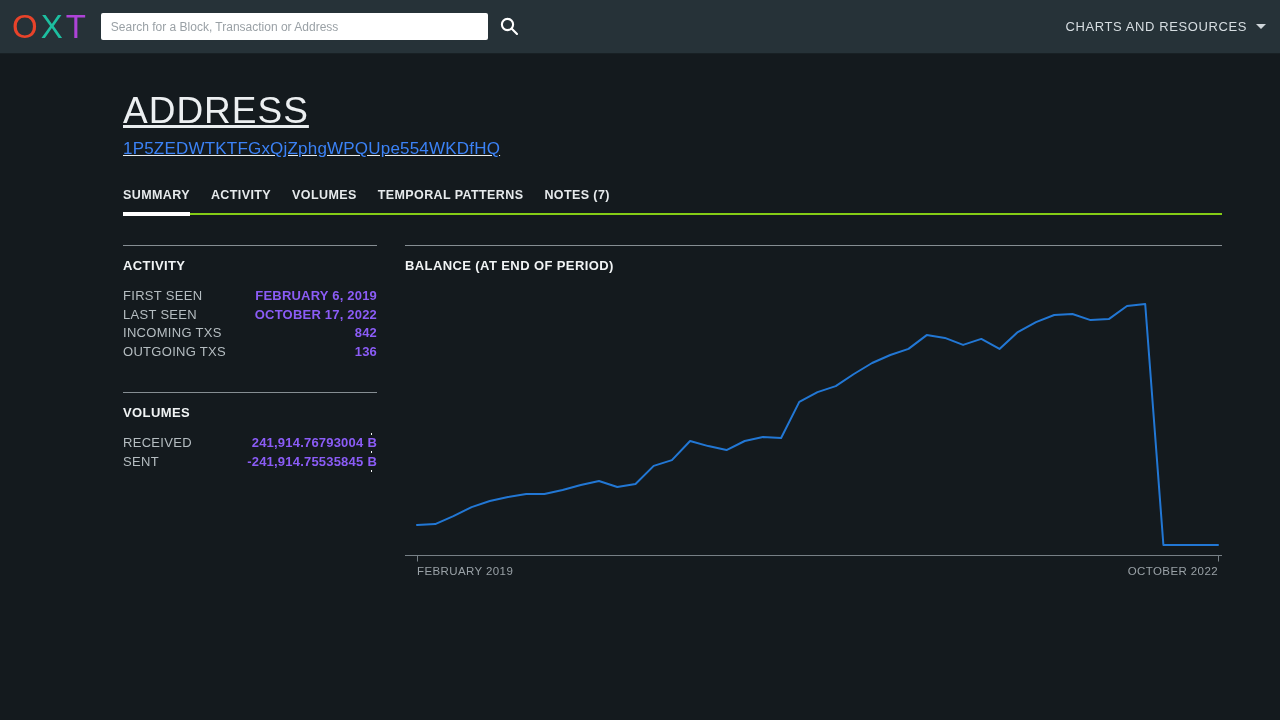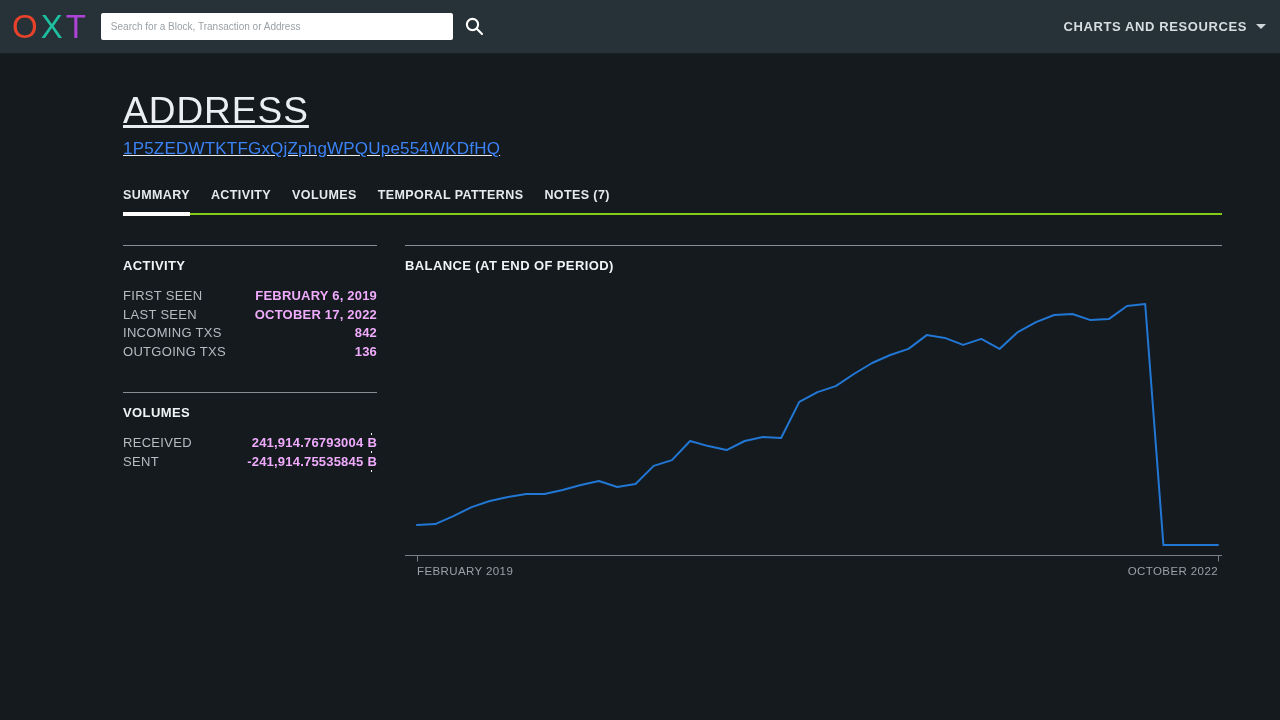--- a/index.html
+++ b/index.html
@@ -21,36 +21,36 @@
     display: flex; align-items: center; line-height: 1;
     font-size: 33px; font-weight: 300; letter-spacing: 3px;
     cursor: pointer; user-select: none;
   }
   .logo .l-o { color: #e8432a; }
   .logo .l-x { color: #1dbfa0; }
   .logo .l-t { color: #ad43d7; }
 
   .search-form { display: flex; align-items: center; margin-left: 12px; }
   .search-input {
-    width: 352px; height: 27px; border: 0; border-radius: 2px;
-    padding: 0 10px; font-size: 10px; font-family: inherit;
+    width: 387px; height: 27px; border: 0; border-radius: 2px;
+    padding: 0 10px; font-size: 12px; font-family: inherit;
     color: #37474f; background: #ffffff; outline: none;
   }
   .search-input::placeholder { color: #9aa1a6; }
   .search-btn {
     width: 30px; height: 30px; margin-left: 7px;
     background: transparent; border: 0; padding: 0; cursor: pointer;
     display: flex; align-items: center; justify-content: center;
   }
 
   .menu-btn {
     margin-left: auto; display: flex; align-items: center; gap: 9px;
     background: none; border: 0; cursor: pointer;
     color: #d7dee2; font-size: 13px; letter-spacing: .6px;
-    font-family: inherit; font-weight: 700;
+    font-family: inherit; font-weight: 400;
   }
   .caret-down {
     width: 0; height: 0; display: inline-block;
     border-left: 5px solid transparent; border-right: 5px solid transparent;
     border-top: 5px solid #cfd6da;
   }
 
   
   .container { width: 1099px; margin-left: 123px; }
   .page-head { margin-top: 36px; text-decoration: underline; }
@@ -77,21 +77,21 @@
   .panel { border-top: 1px solid #868e93; padding-top: 12px; }
   .panel + .panel { margin-top: 31px; }
   .panel-title {
     font-size: 13px; font-weight: 700; letter-spacing: .4px;
     color: #f1f4f5; margin-bottom: 14px;
   }
 
   .kv { display: flex; justify-content: space-between; align-items: baseline;
         line-height: 18.5px; font-size: 13px; }
   .kv-label { color: #b5bdc1; letter-spacing: .3px; }
-  .kv-value { color: #f0abfc; font-weight: 700; letter-spacing: .2px; white-space: nowrap; }
+  .kv-value { color: #8b5cf6; font-weight: 700; letter-spacing: .2px; white-space: nowrap; }
 
   
   .btc-sym { position: relative; display: inline-block; margin-left: 4px; font-weight: 700; }
   .btc-sym::before, .btc-sym::after {
     content: ""; position: absolute; width: 1.5px; height: 2px;
     background: #f6f8f8; left: 3.5px;
   }
   .btc-sym::before { top: -1.5px; }
   .btc-sym::after  { bottom: -0.5px; }
 

